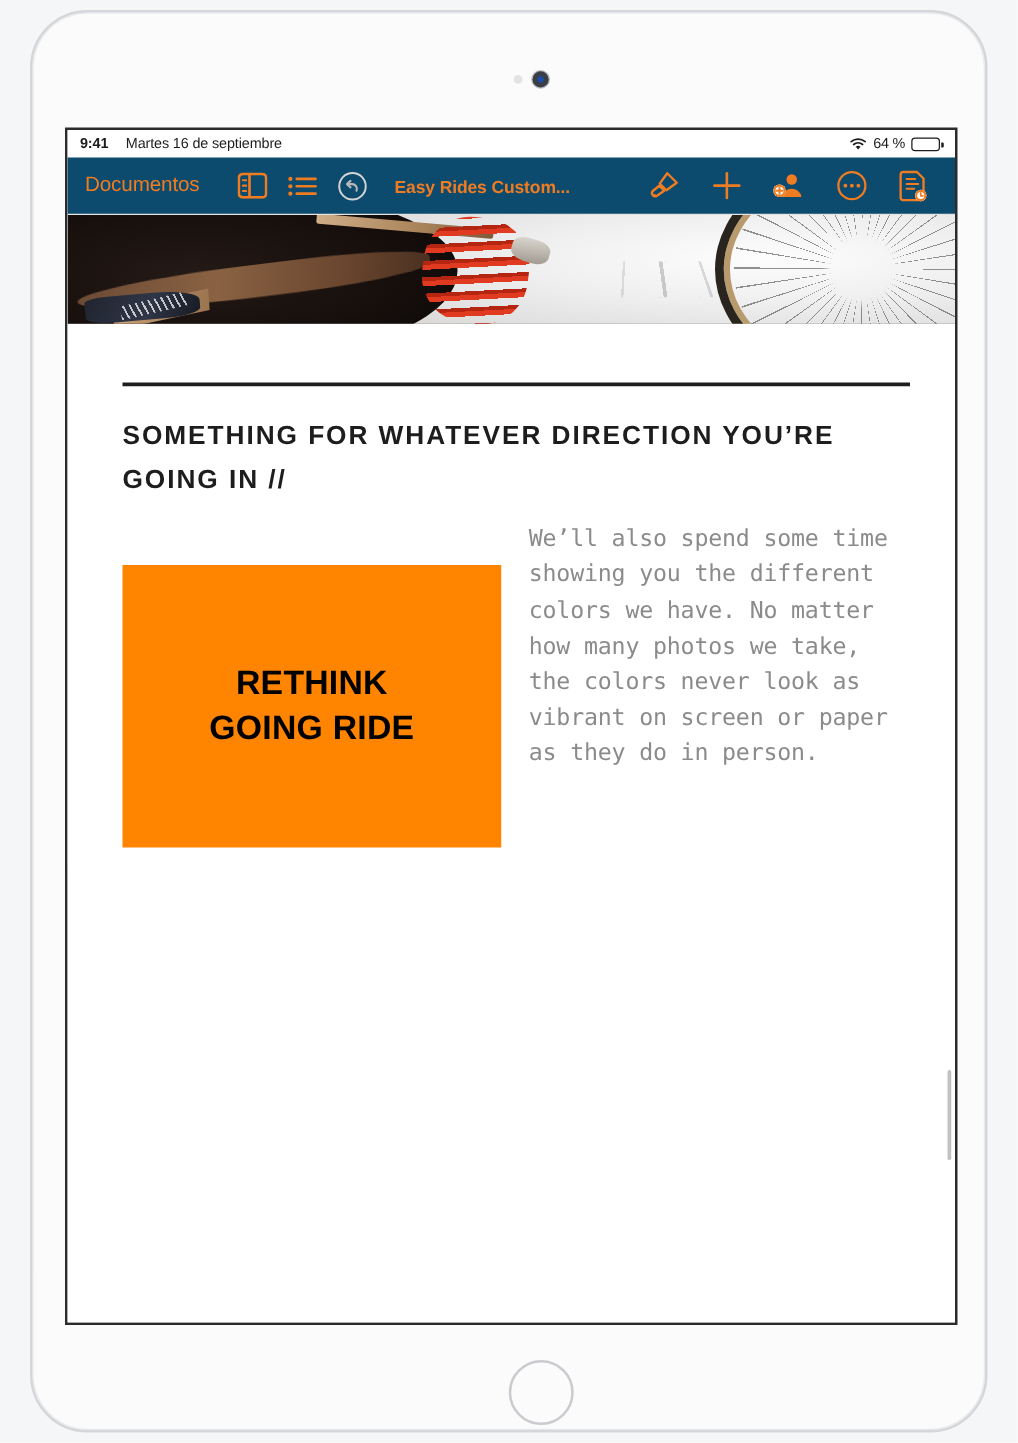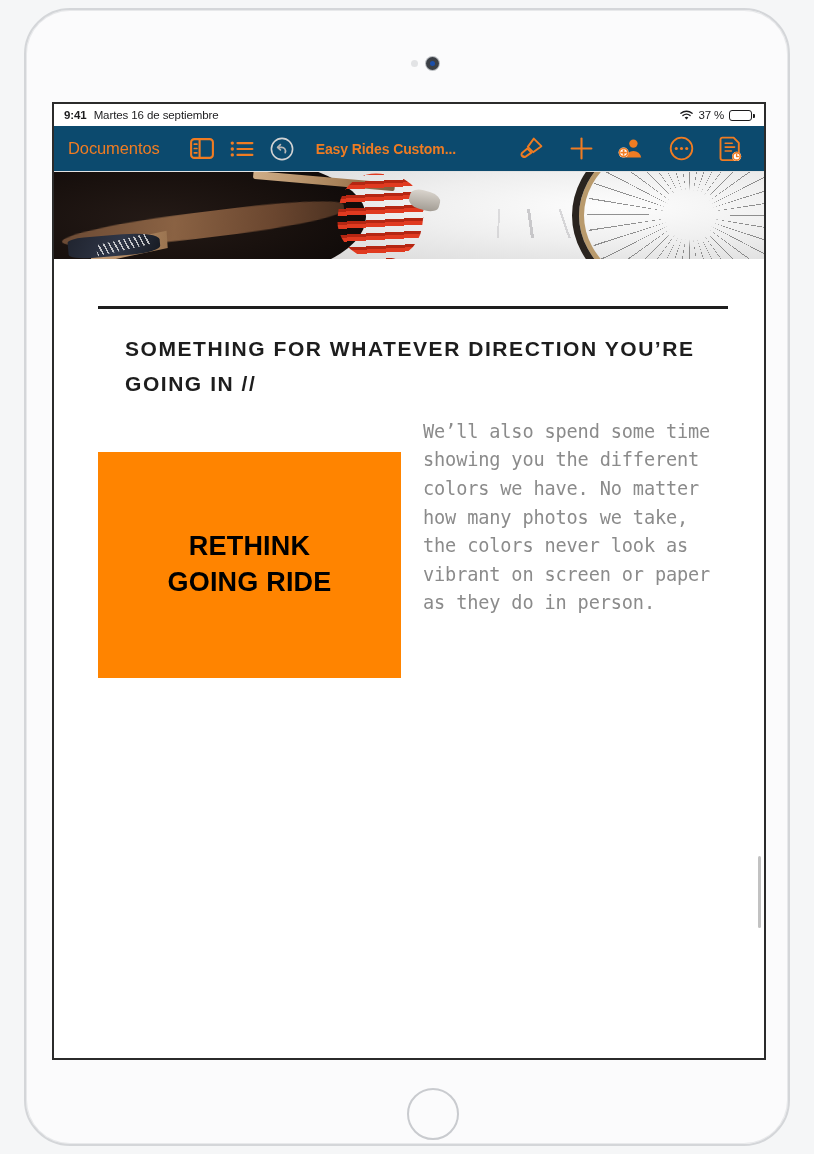--- a/index.html
+++ b/index.html
@@ -84,21 +84,21 @@
     height: 22px;
     flex: 0 0 22px;
     display: flex;
     align-items: center;
     justify-content: space-between;
     padding: 0 12px 0 10px;
     font-size: 11.5px;
     color: #1c1c1e;
     background: #ffffff;
   }
-  .status-left { display: flex; align-items: center; gap: 7px; }
+  .status-left { display: flex; align-items: center; gap: 14px; }
   .status-time { font-weight: 600; letter-spacing: -0.1px; }
   .status-date { font-weight: 400; letter-spacing: -0.1px; }
   .status-right { display: flex; align-items: center; gap: 5px; }
   .battery-pct { font-size: 11.5px; letter-spacing: -0.2px; }
   .battery {
     width: 23px; height: 11px;
     border: 1px solid #1c1c1e;
     border-radius: 3px;
     position: relative;
     padding: 1px;
@@ -293,21 +293,20 @@
     width: 100%;
   }
   .headline {
     margin-top: 23px;
     font-size: 21px;
     font-weight: bold;
     letter-spacing: 1.55px;
     line-height: 1.66;
     color: #1d1d1d;
     text-transform: uppercase;
-    margin-left: 27px;
   }
 
   .flowtext {
     margin-top: 16px;
     font-family: "DejaVu Sans Mono", "Liberation Mono", monospace;
     font-size: 18.6px;
     line-height: 28.6px;
     color: #8b8b8b;
     letter-spacing: -0.15px;
   }
@@ -367,21 +366,21 @@
         <span class="status-date">Martes 16 de septiembre</span>
       </div>
       <div class="status-right">
         <span>
           <svg width="15" height="11" viewBox="0 0 15 11">
             <path d="M7.5 9.6 L5.6 7.4 a3.1 3.1 0 0 1 3.8 0 Z" fill="#1c1c1e"></path>
             <path d="M3.9 5.6 a5.6 5.6 0 0 1 7.2 0" stroke="#1c1c1e" stroke-width="1.35" fill="none" stroke-linecap="round"></path>
             <path d="M1.9 3.3 a8.6 8.6 0 0 1 11.2 0" stroke="#1c1c1e" stroke-width="1.35" fill="none" stroke-linecap="round"></path>
           </svg>
         </span>
-        <span class="battery-pct">37 %</span>
+        <span class="battery-pct">64 %</span>
         <span class="battery">
           <span class="battery-fill"></span>
         </span>
       </div>
     </div>
 
     <div class="toolbar">
 
       <div class="tb-docs">Documentos</div>
 

